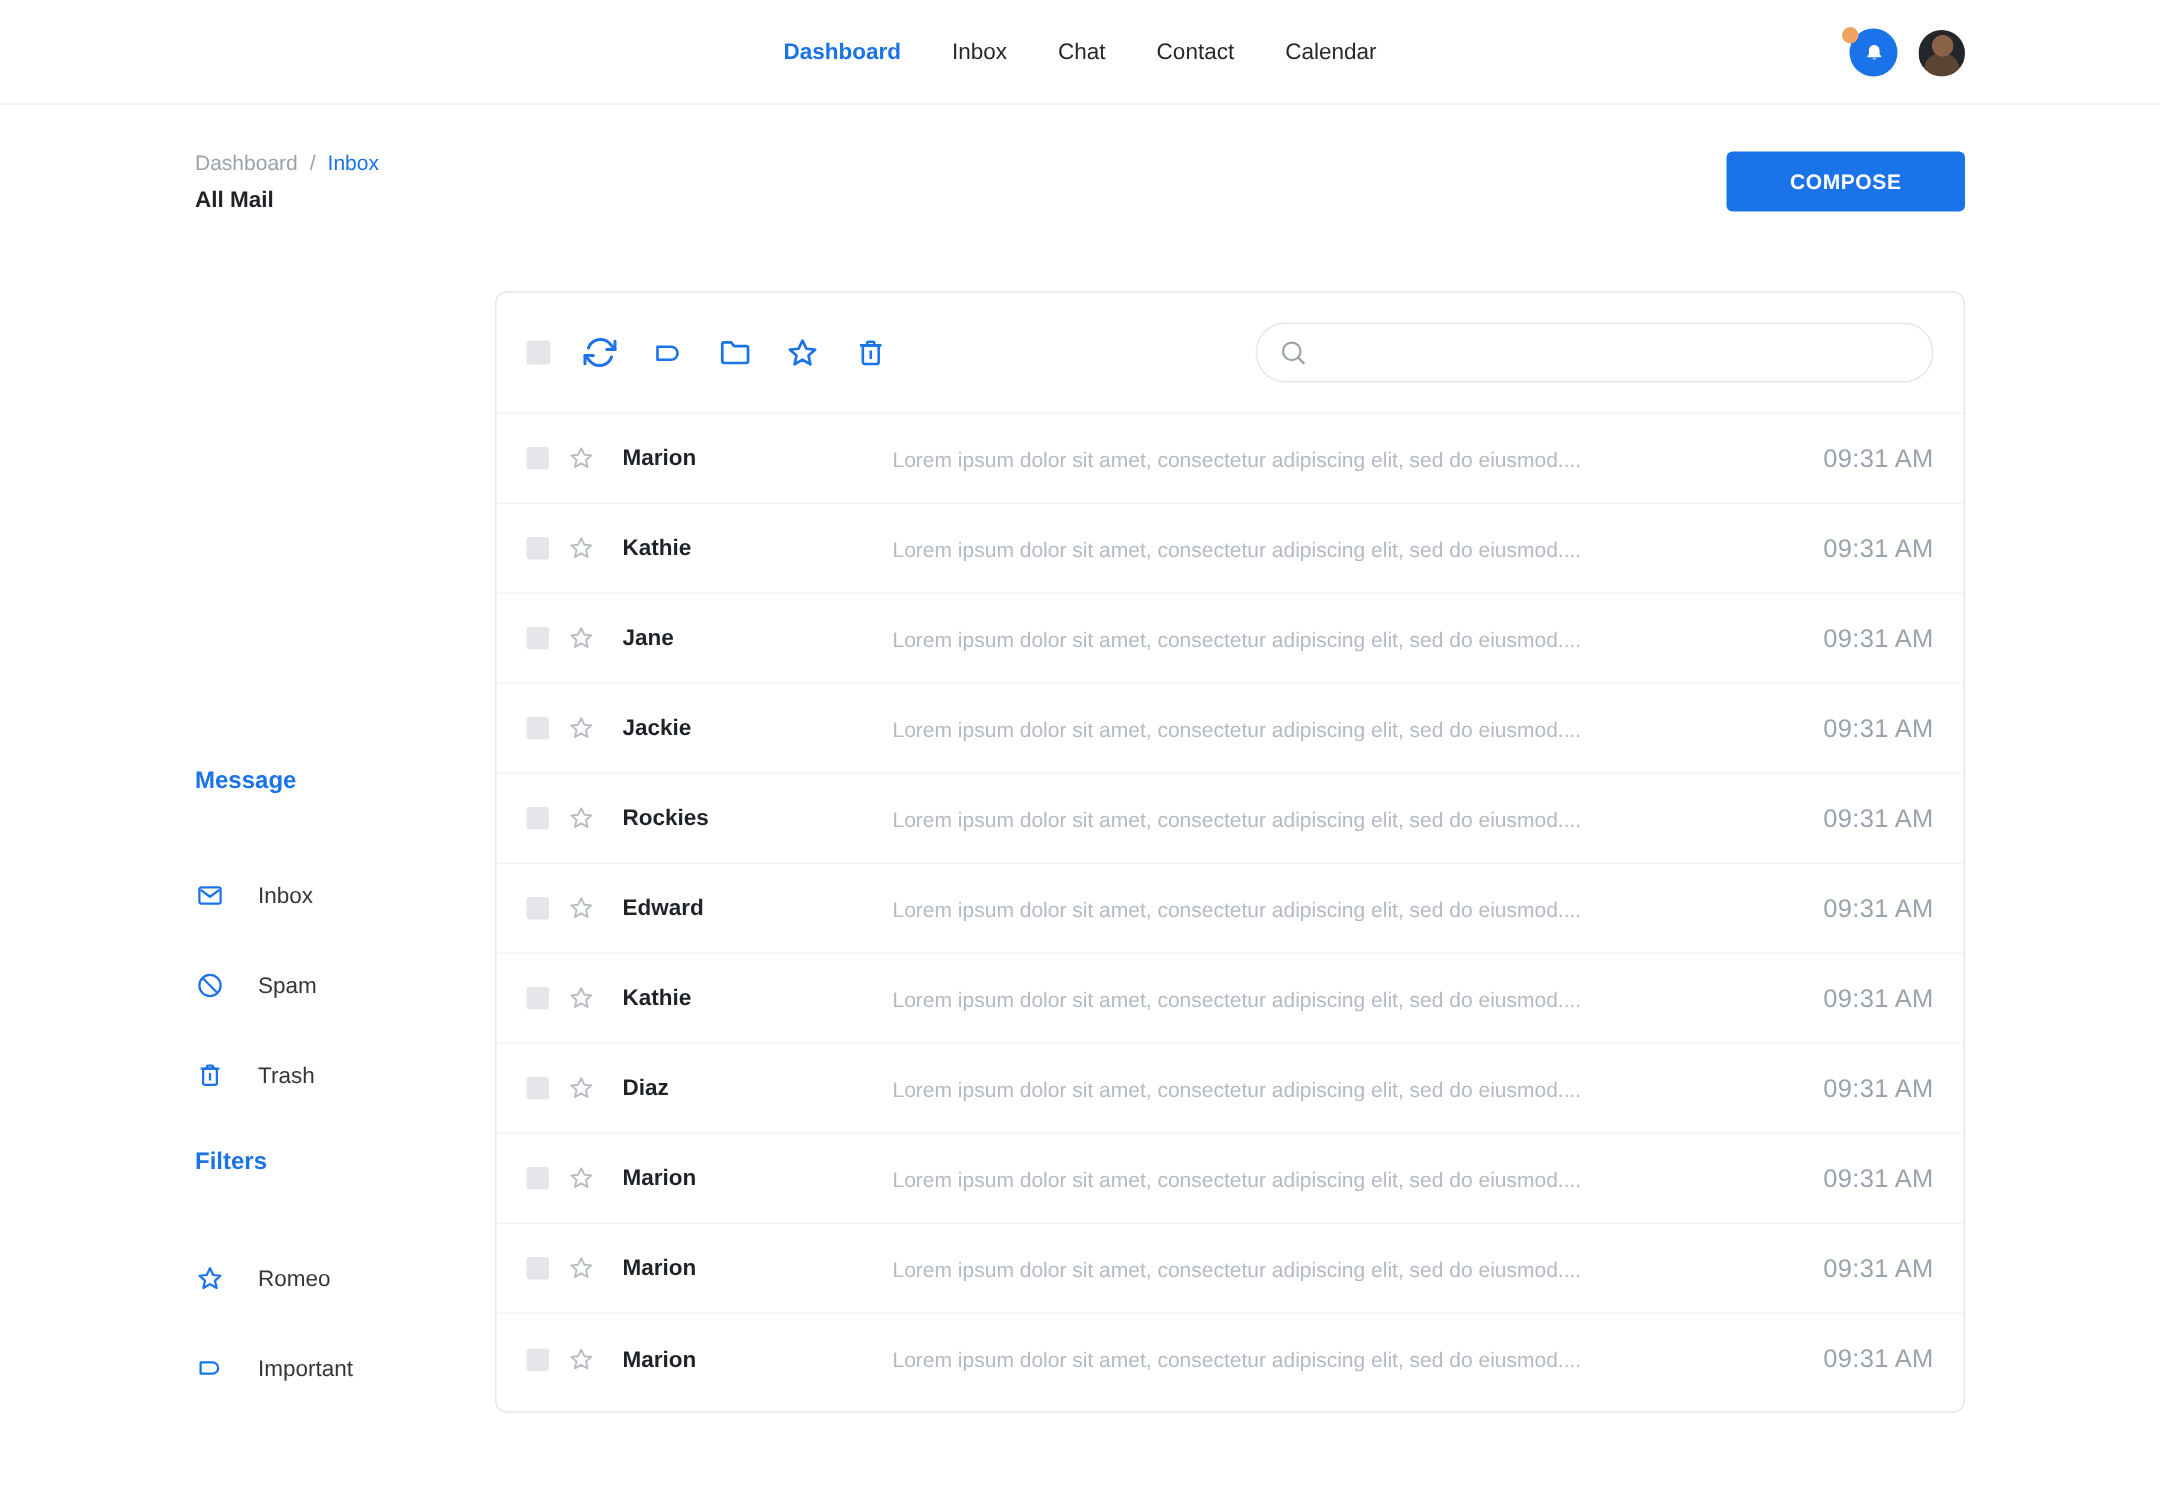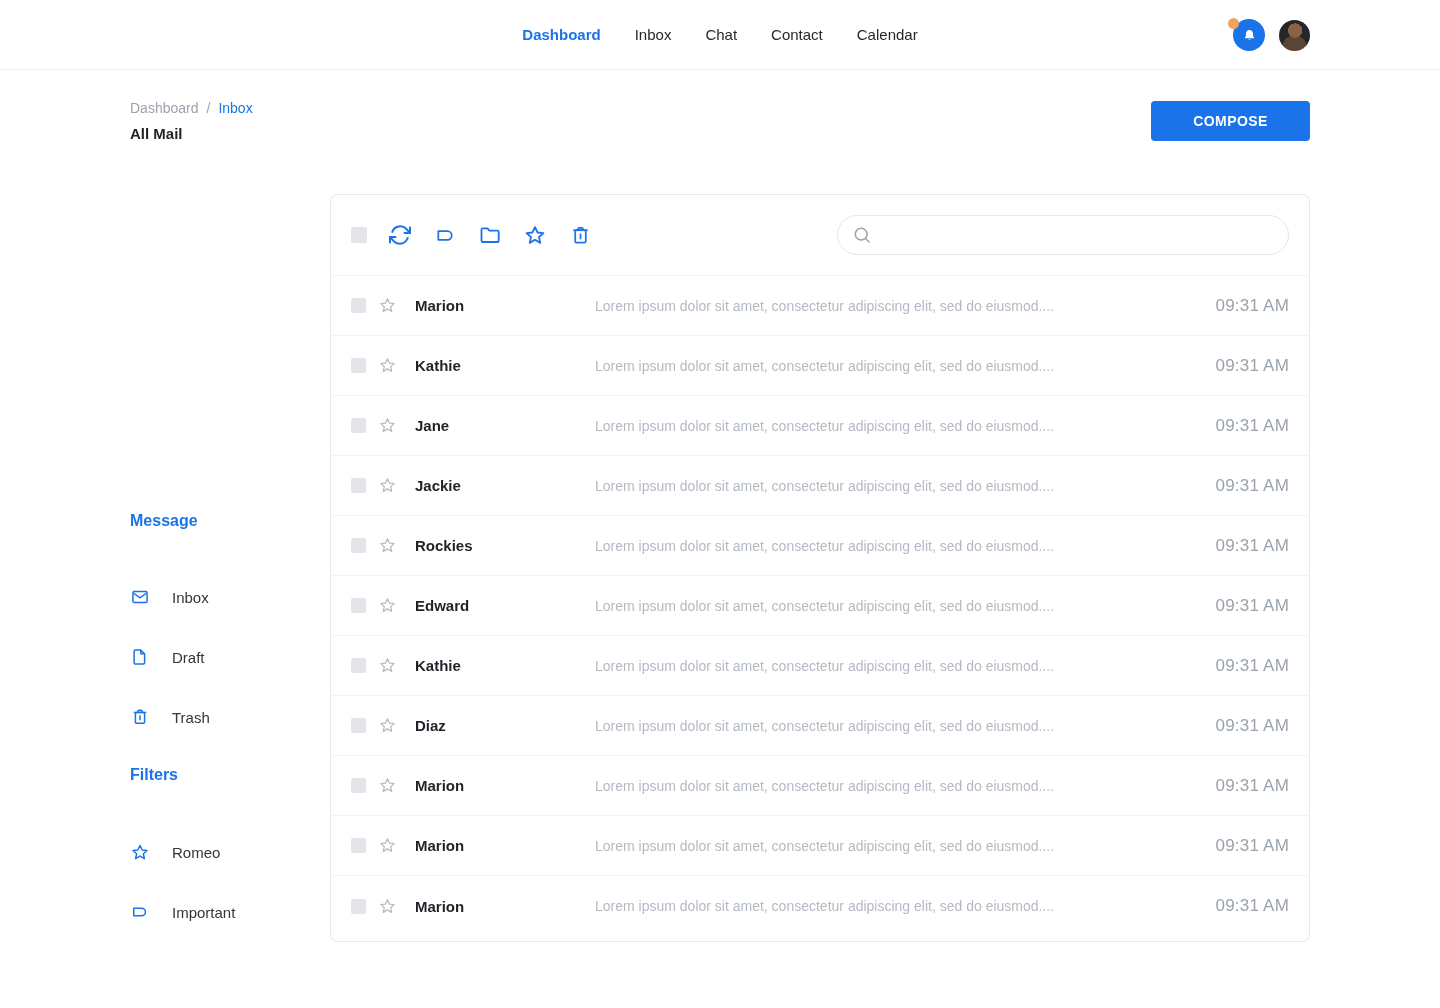--- a/index.html
+++ b/index.html
@@ -127,30 +127,30 @@
         <span class="icon">
           <svg width="20" height="20" viewBox="0 0 24 24" fill="none" stroke="#1a73e8" stroke-width="1.8">
             <rect x="3.5" y="5.5" width="17" height="13" rx="1.5"></rect>
             <polyline points="4.5 7.5 12 13 19.5 7.5"></polyline>
           </svg>
         </span>
         <span>Inbox</span>
       </div>
 
 
-      <div class="side-item">
-        <span class="icon">
-          <svg width="20" height="20" viewBox="0 0 24 24" fill="none" stroke="#1a73e8" stroke-width="1.8" stroke-linejoin="round">
-            <path d="M6.5 3.5h6.5l4.5 4.5v11a1.5 1.5 0 0 1-1.5 1.5H6.5A1.5 1.5 0 0 1 5 19V5a1.5 1.5 0 0 1 1.5-1.5z"></path>
-            <polyline points="13 3.5 13 8 17.5 8"></polyline>
-          </svg>
-        </span>
-        <span>Draft</span>
-      </div>
-
+
+      <div class="side-item">
+        <span class="icon">
+          <svg width="20" height="20" viewBox="0 0 24 24" fill="none" stroke="#1a73e8" stroke-width="1.8">
+            <circle cx="12" cy="12" r="8.5"></circle>
+            <line x1="6.2" y1="6.2" x2="17.8" y2="17.8"></line>
+          </svg>
+        </span>
+        <span>Spam</span>
+      </div>
 
       <div class="side-item">
         <span class="icon">
           <svg width="20" height="20" viewBox="0 0 24 24" fill="none" stroke="#1a73e8" stroke-width="1.8" stroke-linejoin="round">
             <line x1="4.5" y1="6.5" x2="19.5" y2="6.5"></line>
             <path d="M9.5 6.5V5a1 1 0 0 1 1-1h3a1 1 0 0 1 1 1v1.5"></path>
             <rect x="6.5" y="6.5" width="11" height="13" rx="1.5"></rect>
             <line x1="12" y1="10" x2="12" y2="16"></line>
           </svg>
         </span>

